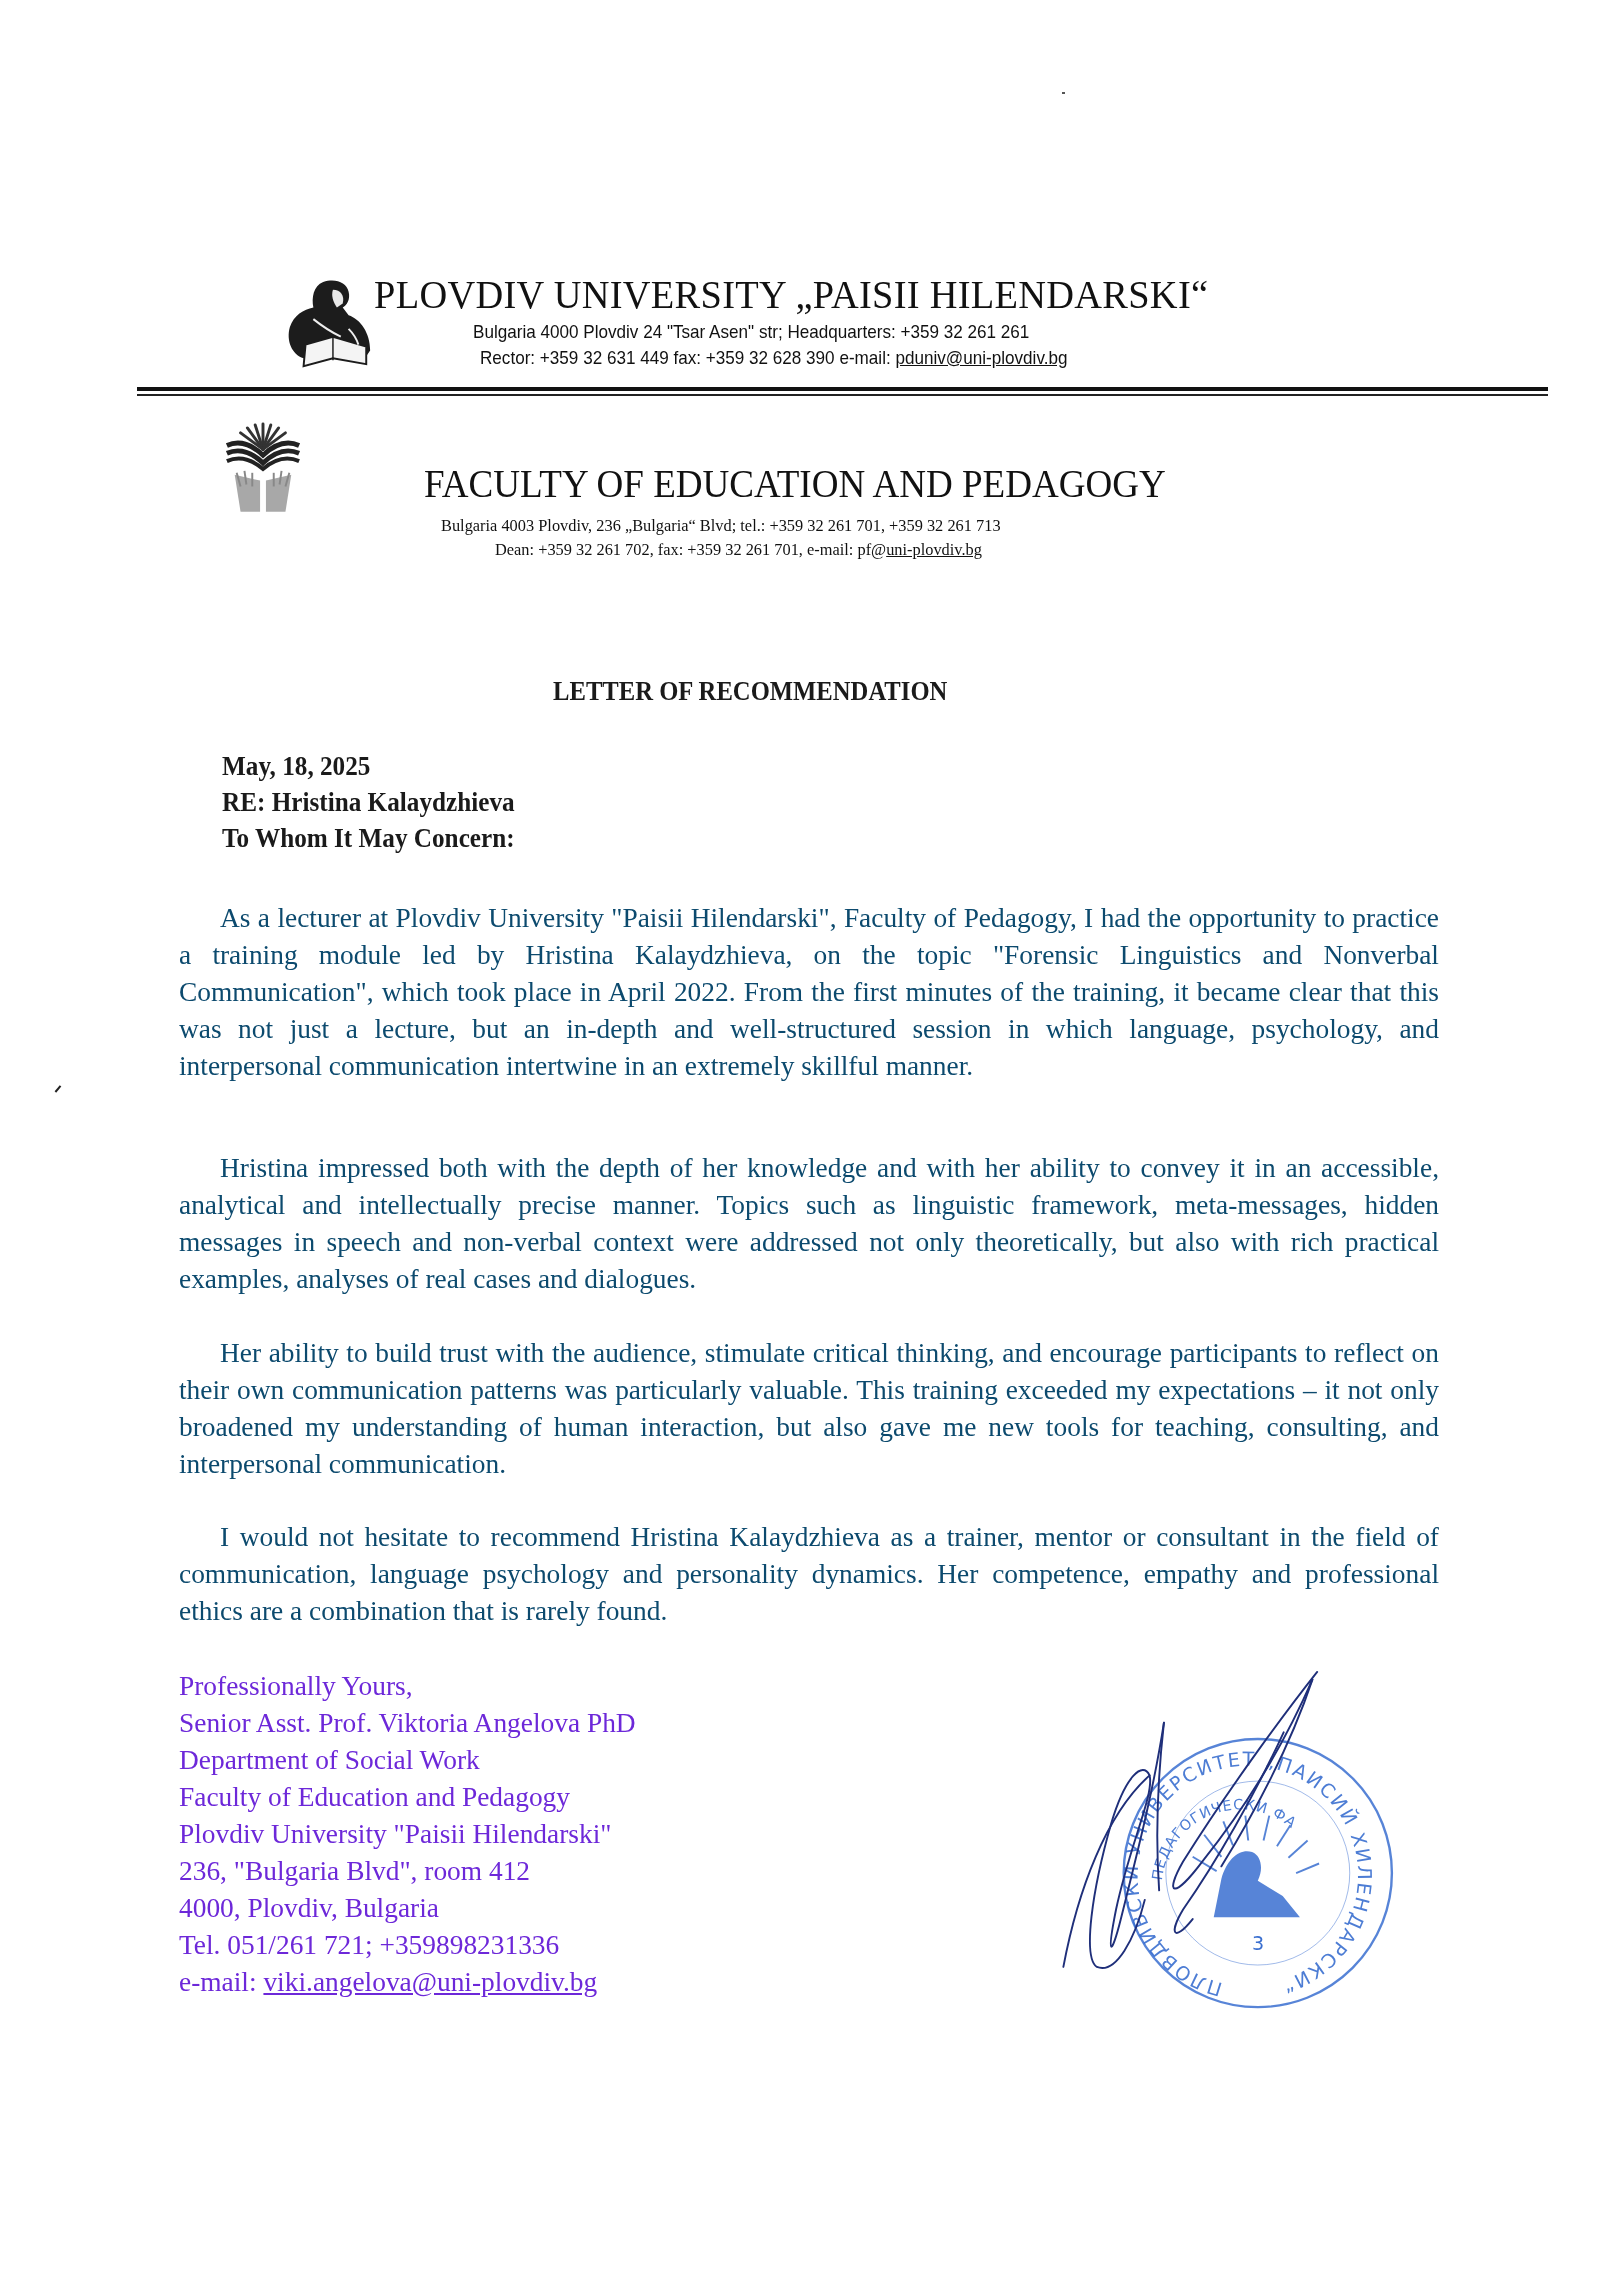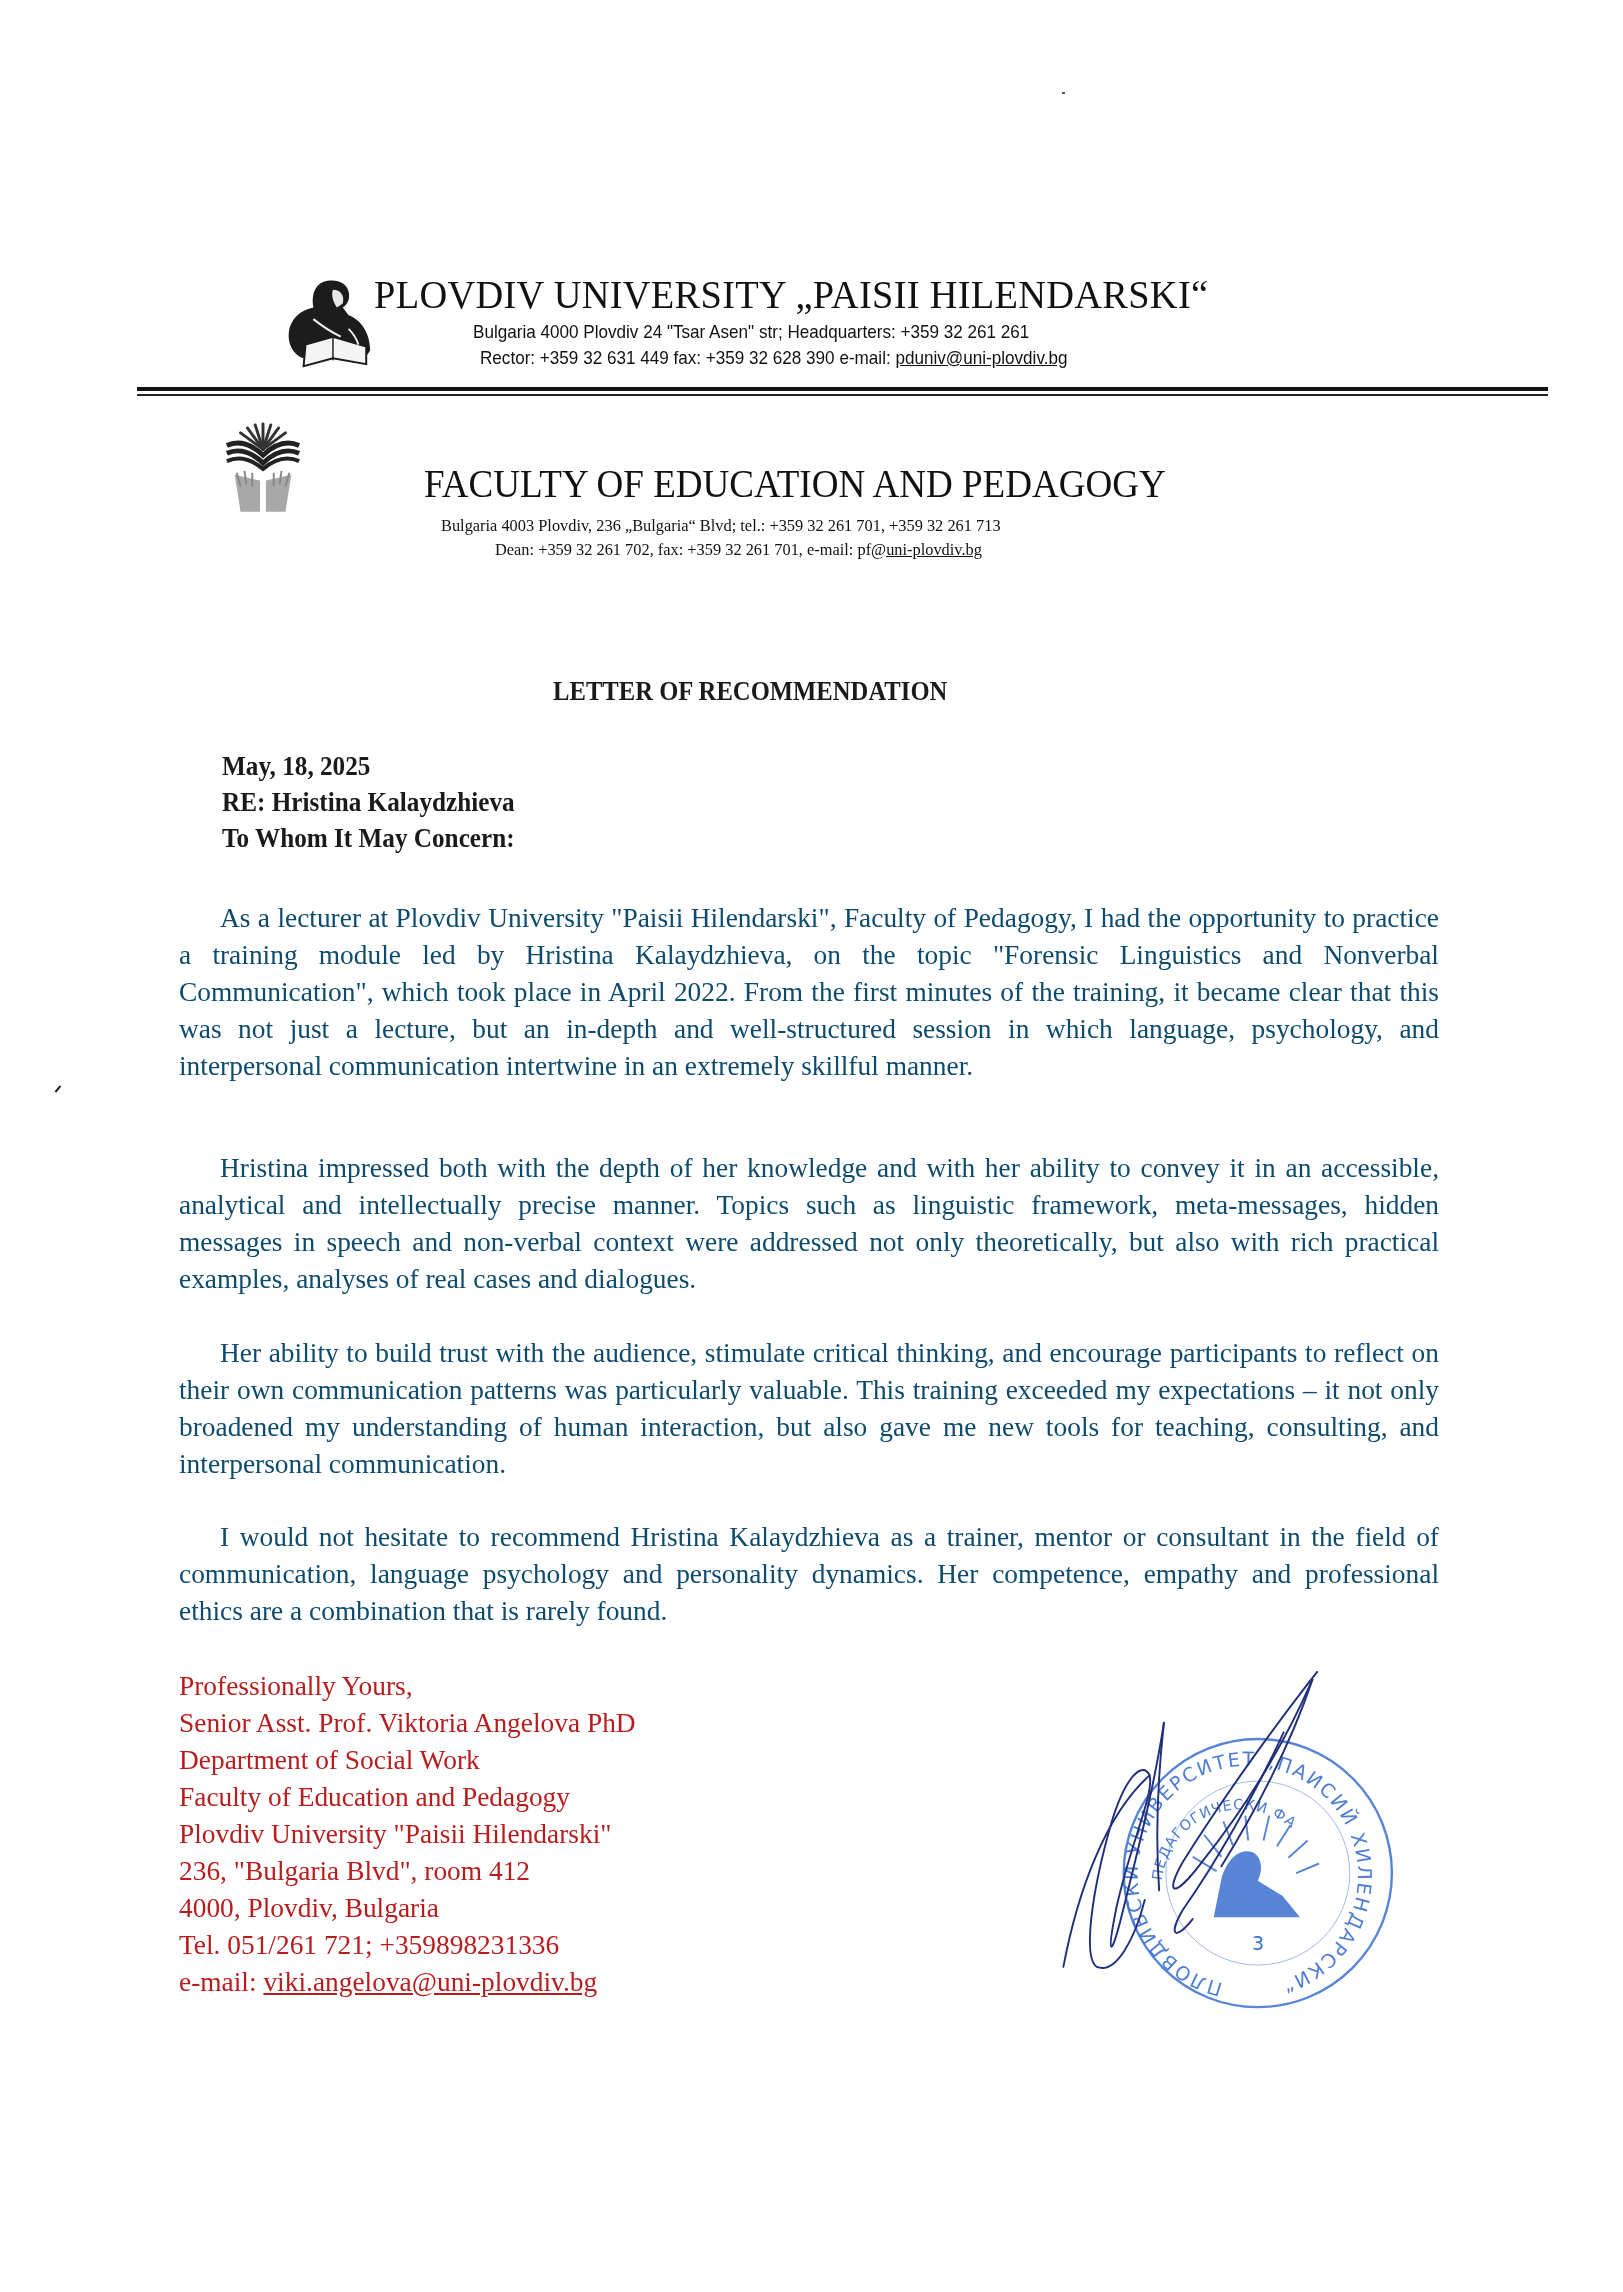--- a/index.html
+++ b/index.html
@@ -25,21 +25,21 @@
   
   .letter-title { position: absolute; left: 553px; top: 676px; font-family: "Liberation Serif", serif; font-weight: bold; font-size: 26.5px; white-space: nowrap; transform: scaleX(0.93); transform-origin: left top; }
   .meta { position: absolute; left: 222px; top: 748px; font-family: "Liberation Serif", serif; font-weight: bold; font-size: 27.4px; line-height: 36px; transform: scaleX(0.92); transform-origin: left top; }
 
   .body-text { position: absolute; left: 179px; width: 1260px; font-family: "Liberation Serif", serif; font-size: 27.4px; line-height: 37px; text-align: justify; text-indent: 41px; color: #0c4a6e; margin: 0; }
   .p1 { top: 900px; }
   .p2 { top: 1150px; }
   .p3 { top: 1335px; }
   .p4 { top: 1519px; }
 
-  .closing { position: absolute; left: 179px; top: 1668px; font-family: "Liberation Serif", serif; font-size: 27.4px; line-height: 37px; color: #b91c1c; }
+  .closing { position: absolute; left: 179px; top: 1668px; font-family: "Liberation Serif", serif; font-size: 27.4px; line-height: 37px; color: #6d28d9; }
   .closing div { white-space: nowrap; }
 
   .signature { position: absolute; left: 1049px; top: 1666px; width: 431px; height: 372px; }
   .stray-mark { position: absolute; left: 54px; top: 1088px; width: 7.8px; height: 2px; background: #222; transform: rotate(-50deg); }
   .dot-mark { position: absolute; left: 1062px; top: 92px; width: 2.9px; height: 2px; background: #555; }
 </style>
 </head>
 <body>
 
 <div class="page">

